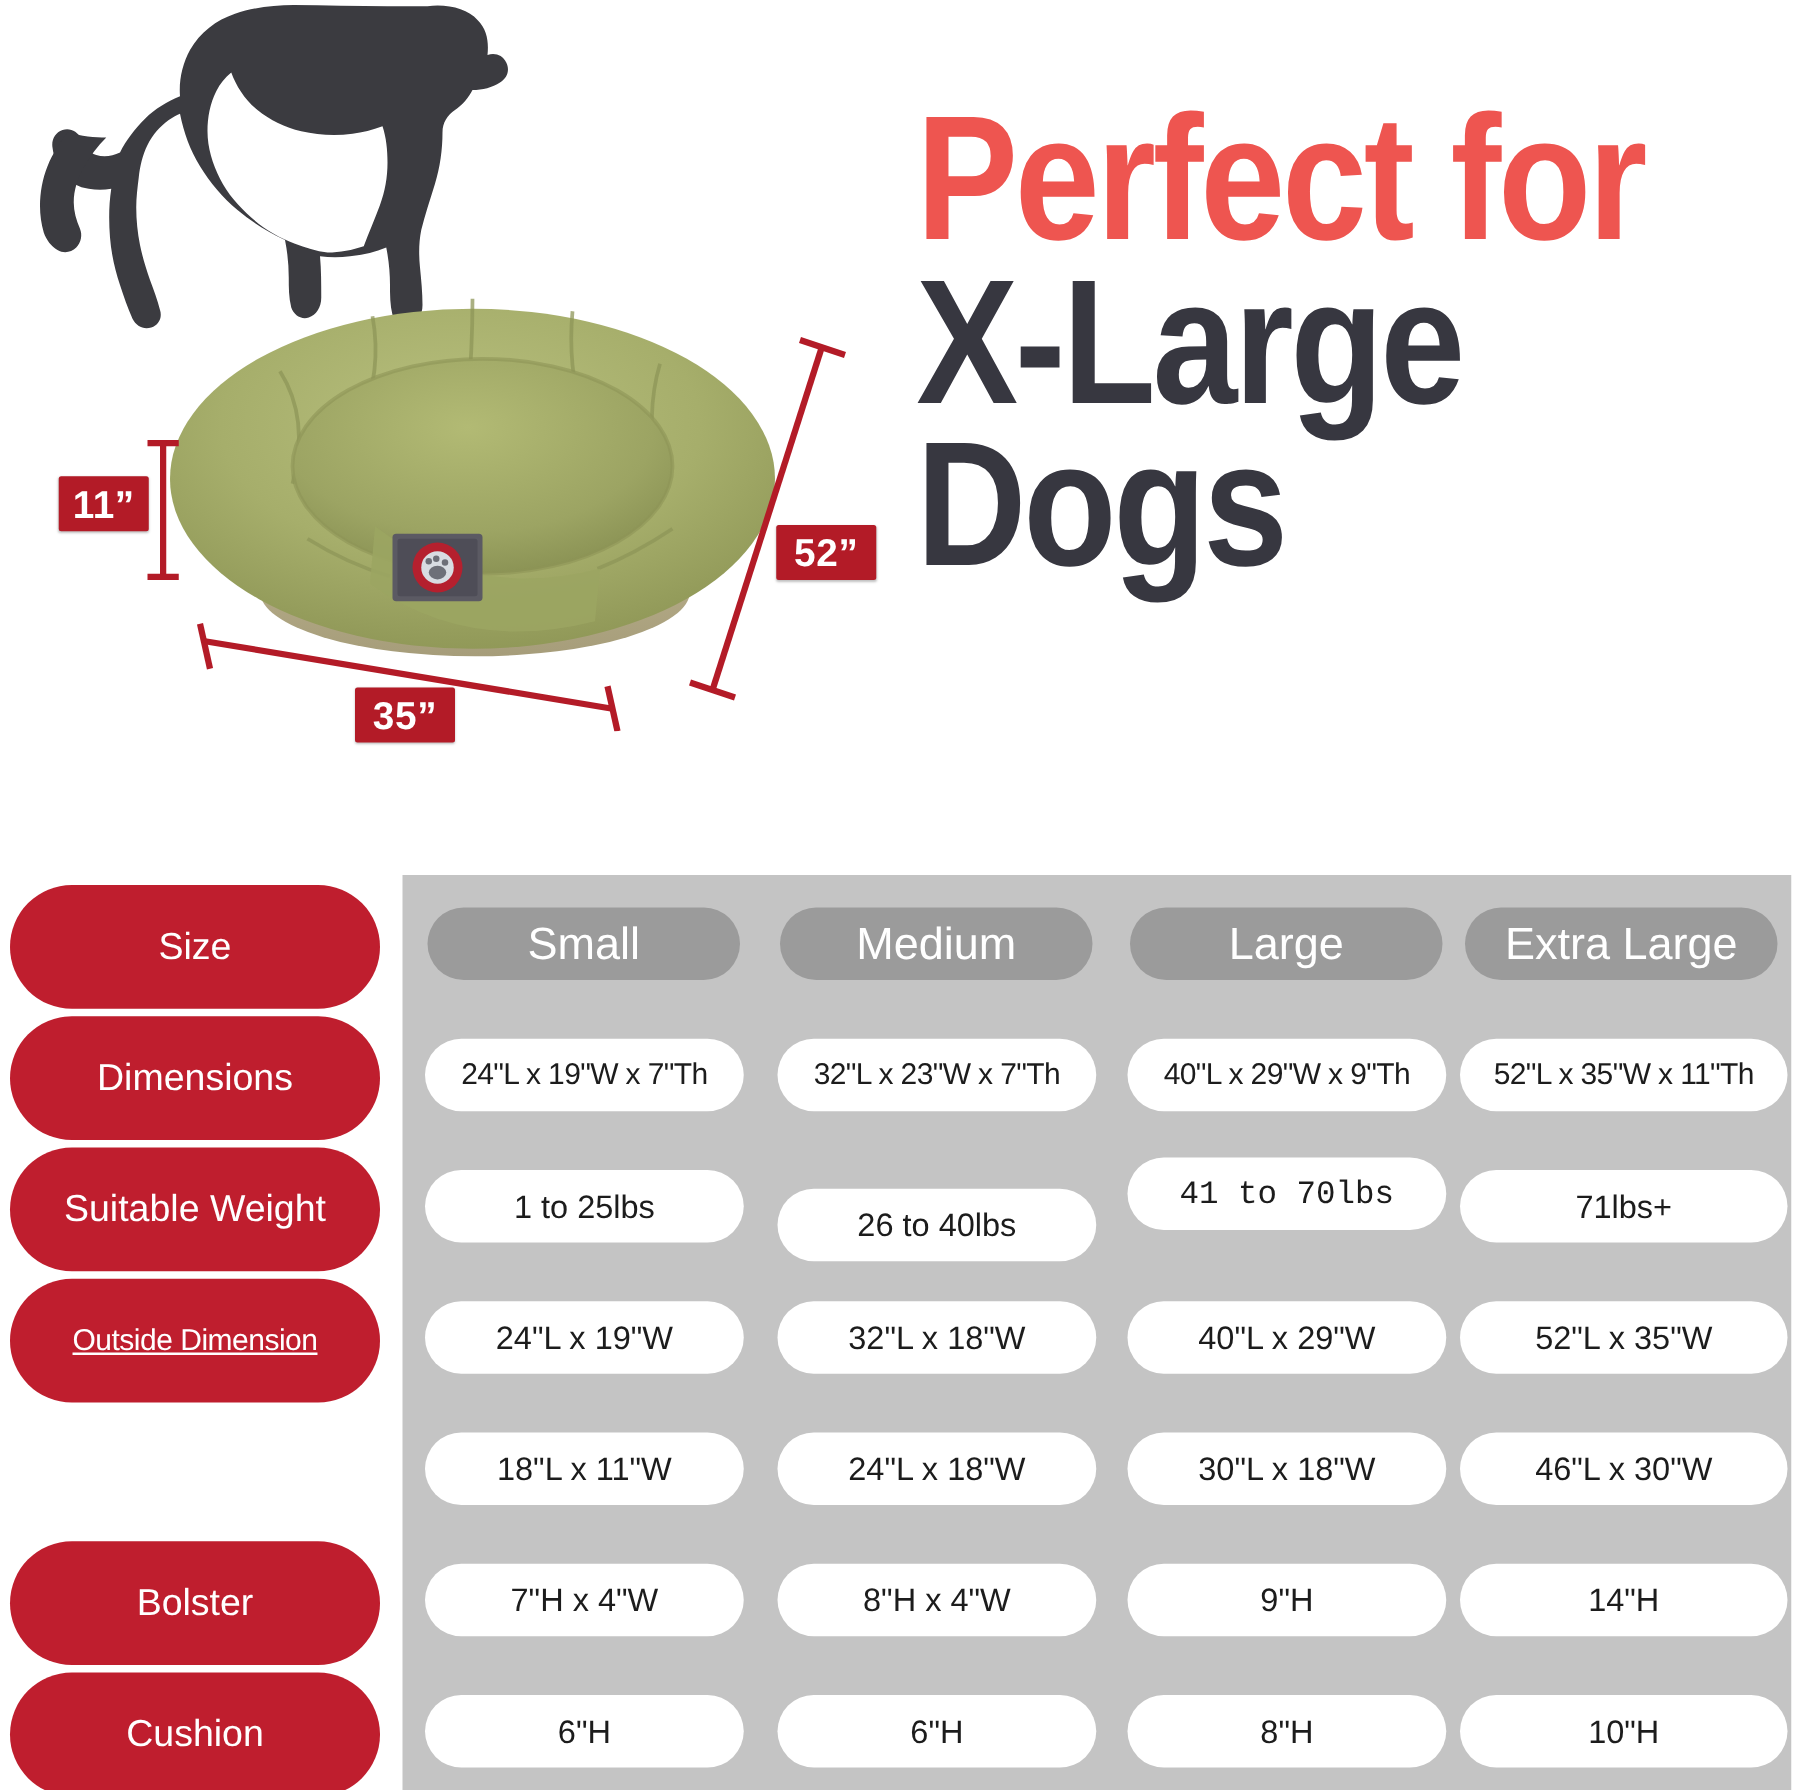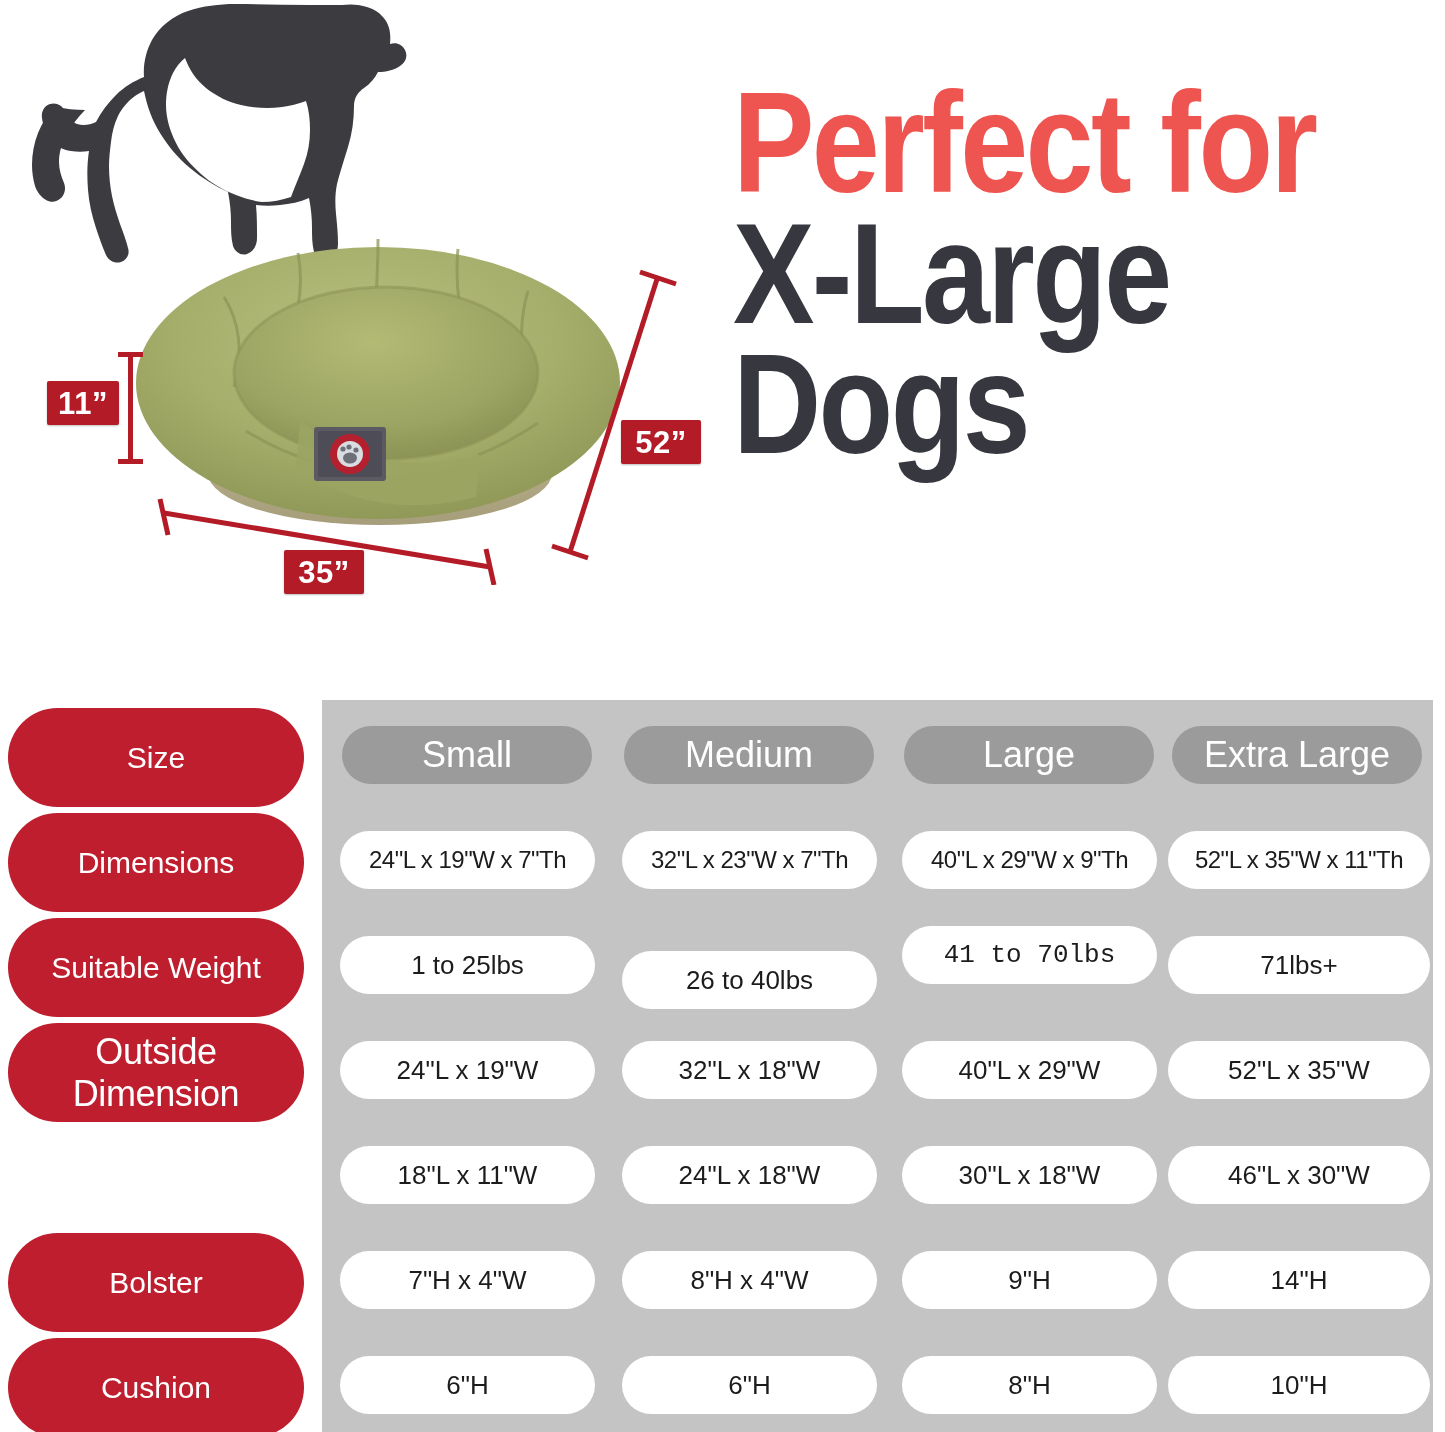--- a/index.html
+++ b/index.html
@@ -121,21 +121,21 @@
     display: flex;
     align-items: center;
     justify-content: center;
     font-size: 30px;
     font-weight: normal;
     text-align: center;
     box-sizing: border-box;
     padding: 0 8px;
     margin-top: 12px;
   }
-  .row-label.tight { font-size: 36px; letter-spacing: -0.4px; }
+  .row-label.tight { font-size: 24px; letter-spacing: -0.4px; text-decoration: underline; }
 
   .cell {
     position: absolute;
     height: 58px;
     border-radius: 40px;
     display: flex;
     align-items: center;
     justify-content: center;
     font-size: 26px;
     box-sizing: border-box;

